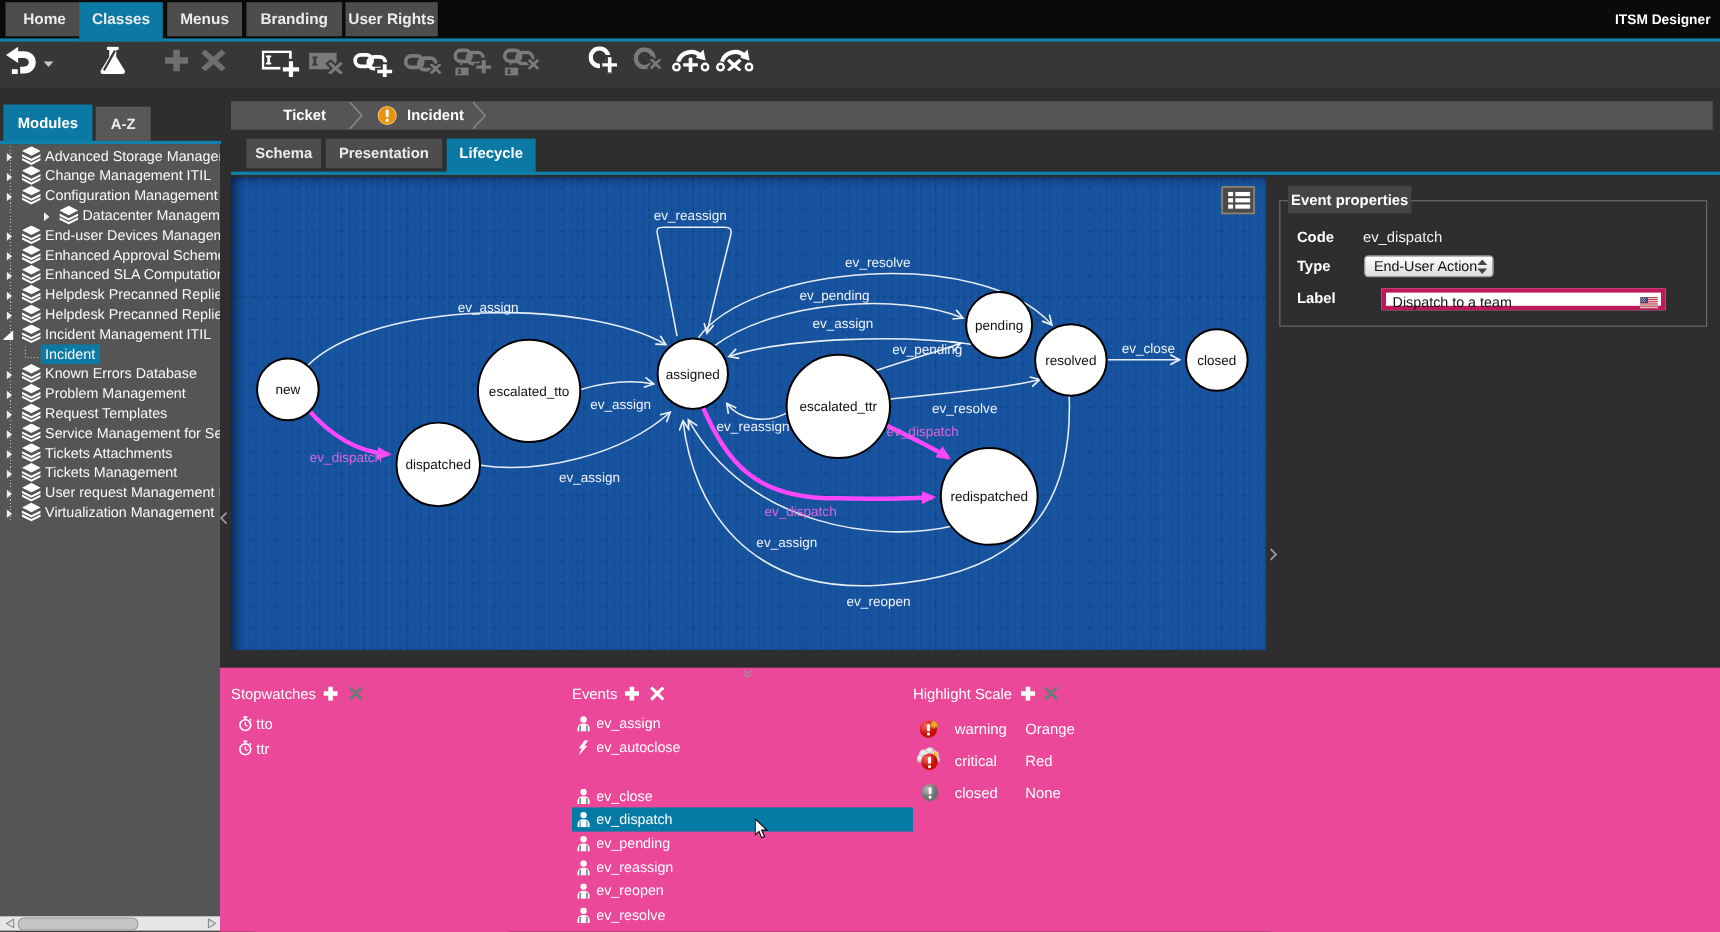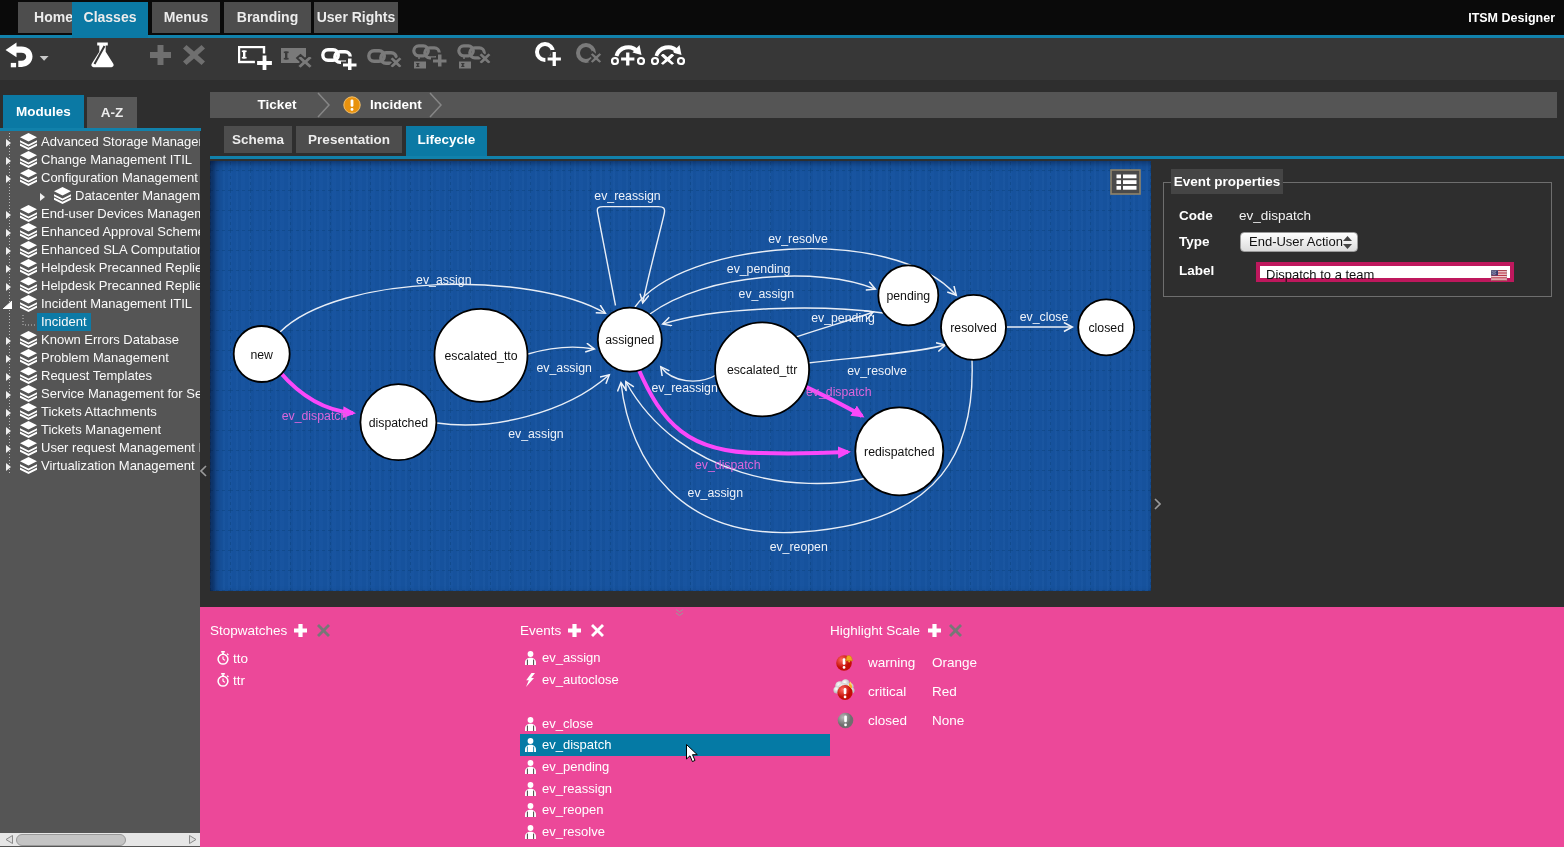--- a/index.html
+++ b/index.html
@@ -13,21 +13,21 @@
 .erow{position:absolute;left:320px;width:310px;height:22px;color:#fff;font-size:13px;line-height:22px;}
 .erow .txt{position:absolute;left:22px;top:0;}
 .hdr{color:#fff;font-size:13.5px;}
 svg{display:block;}
 </style>
 </head>
 <body>
 
 <div class="abs" style="left:0;top:0;width:1564px;height:35px;background:#0a0a0a;"></div>
 <div class="abs" style="left:0;top:35px;width:1564px;height:3px;background:#1181ab;"></div>
-<div class="tab" style="left:18px;width:71px;">Home</div>
+<div class="tab" style="left:5px;width:71px;">Home</div>
 <div class="tab active" style="left:72px;width:76px;">Classes</div>
 <div class="tab" style="left:152px;width:68px;">Menus</div>
 <div class="tab" style="left:224px;width:87px;">Branding</div>
 <div class="tab" style="left:314px;width:84px;">User Rights</div>
 <div class="abs" style="right:9px;top:11px;color:#fff;font-weight:bold;font-size:12.5px;">ITSM Designer</div>
 
 <div class="abs" style="left:0;top:38px;width:1564px;height:42px;background:#373737;"></div>
 <div class="abs" id="toolbar" style="left:0;top:38px;width:1564px;height:42px;">
  <svg class="abs" style="left:5px;top:4px;" width="46" height="28" viewBox="0 0 46 28">
   <path d="M 0.5 8 L 11.5 0.5 L 11.5 4.6 L 16.5 4.6 C 23 4.6 27.5 8.8 27.5 14.6 C 27.5 20.4 23 24.9 16.8 24.9 L 13.3 24.9 L 13.3 18.7 L 16.3 18.7 C 19.3 18.7 21.2 17 21.2 14.7 C 21.2 12.4 19.3 10.8 16.3 10.8 L 11.5 10.8 L 11.5 15.2 Z" fill="#fff"></path>

